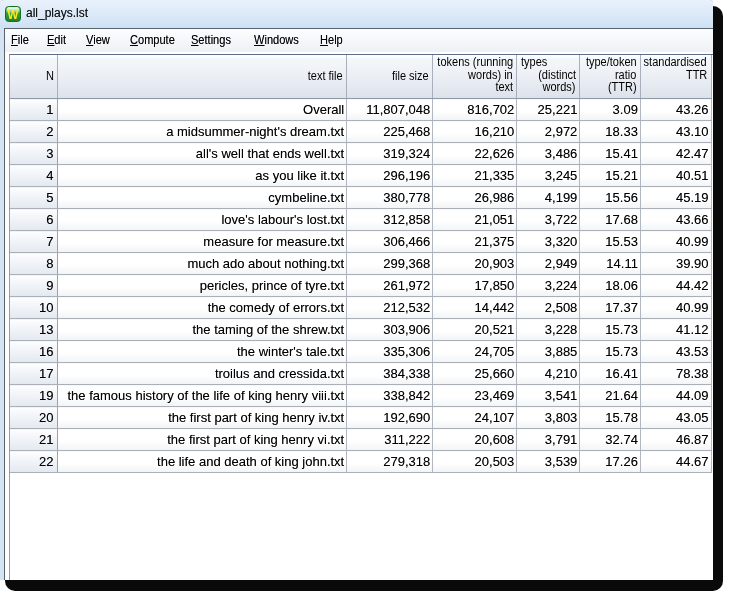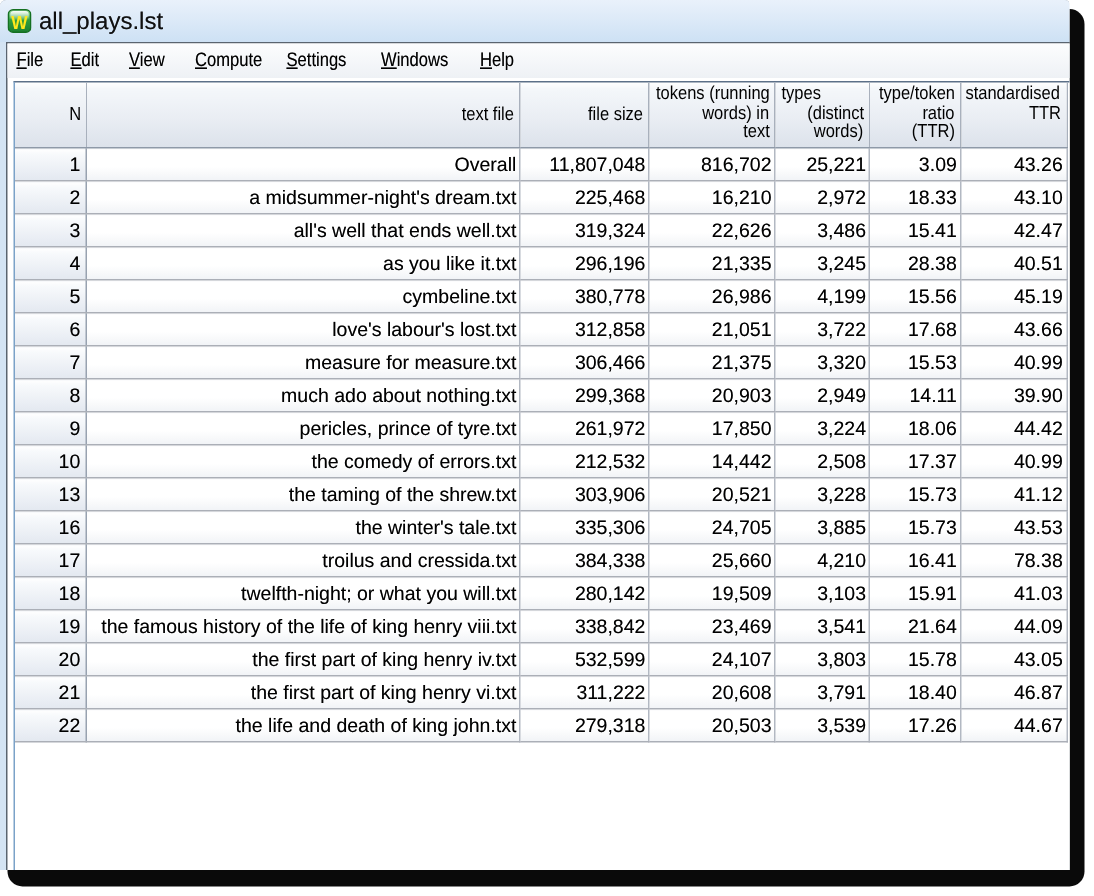--- a/index.html
+++ b/index.html
@@ -6,21 +6,21 @@
   body{width:729px;height:597px;position:relative;background:#ffffff;
        font-family:"Liberation Sans", sans-serif;overflow:hidden;}
   #shadow{position:absolute;left:5px;top:6px;width:718px;height:585px;
           background:#0a0a0a;border-radius:10px;filter:blur(0.4px);}
   #win{position:absolute;left:0;top:0;width:713px;height:580px;
        background:#ffffff;border-top:1px solid #8a96a4;
        border-radius:4px 3px 0 0;box-sizing:border-box;}
   #titlebar{position:absolute;left:0;top:0;width:713px;height:28px;
             background:linear-gradient(#e9f1fb,#ddeaf8 45%,#cde1f4);
             border-radius:4px 3px 0 0;}
-  #titletext{position:absolute;left:26px;top:6.3px;font-size:16px;color:#101010;text-shadow:0 0 0.4px rgba(0,0,0,0.5);}
+  #titletext{position:absolute;left:26px;top:6.3px;font-size:12px;color:#101010;text-shadow:0 0 0.4px rgba(0,0,0,0.5);}
   #frameleft{position:absolute;left:0;top:28px;width:3.5px;height:552px;background:#d4e4f3;}
   #clientborder{position:absolute;left:3.5px;top:28px;width:709.5px;height:552px;background:#5a646f;}
   #clientbg{position:absolute;left:5px;top:29.3px;width:708px;height:550.7px;background:#ffffff;}
   #menubar{position:absolute;left:5px;top:29.3px;width:708px;height:23.2px;
            background:linear-gradient(#fcfdfe,#eef1f5);}
   .mi{position:absolute;top:31.8px;font-size:13px;color:#000;white-space:pre;transform:scaleX(0.85);transform-origin:0 50%;text-shadow:0 0 0.4px rgba(0,0,0,0.5);}
   #grid{position:absolute;left:8.5px;top:53.6px;width:704.5px;height:526.4px;
         border-top:1px solid #5c7088;border-left:1px solid #7ba2c8;
         box-sizing:border-box;background:#fff;overflow:hidden;}
   table{border-collapse:collapse;table-layout:fixed;width:702px;}
@@ -141,21 +141,21 @@
           <td>3,486</td>
           <td>15.41</td>
           <td>42.47</td>
         </tr>
 <tr>
           <td class="n">4</td>
           <td>as you like it.txt</td>
           <td>296,196</td>
           <td>21,335</td>
           <td>3,245</td>
-          <td>28.38</td>
+          <td>15.21</td>
           <td>40.51</td>
         </tr>
 <tr>
           <td class="n">5</td>
           <td>cymbeline.txt</td>
           <td>380,778</td>
           <td>26,986</td>
           <td>4,199</td>
           <td>15.56</td>
           <td>45.19</td>
@@ -226,53 +226,44 @@
 <tr>
           <td class="n">17</td>
           <td>troilus and cressida.txt</td>
           <td>384,338</td>
           <td>25,660</td>
           <td>4,210</td>
           <td>16.41</td>
           <td>78.38</td>
         </tr>
 <tr>
-          <td class="n">18</td>
-          <td>twelfth-night; or what you will.txt</td>
-          <td>280,142</td>
-          <td>19,509</td>
-          <td>3,103</td>
-          <td>15.91</td>
-          <td>41.03</td>
-        </tr>
-<tr>
           <td class="n">19</td>
           <td>the famous history of the life of king henry viii.txt</td>
           <td>338,842</td>
           <td>23,469</td>
           <td>3,541</td>
           <td>21.64</td>
           <td>44.09</td>
         </tr>
 <tr>
           <td class="n">20</td>
           <td>the first part of king henry iv.txt</td>
-          <td>532,599</td>
+          <td>192,690</td>
           <td>24,107</td>
           <td>3,803</td>
           <td>15.78</td>
           <td>43.05</td>
         </tr>
 <tr>
           <td class="n">21</td>
           <td>the first part of king henry vi.txt</td>
           <td>311,222</td>
           <td>20,608</td>
           <td>3,791</td>
-          <td>18.40</td>
+          <td>32.74</td>
           <td>46.87</td>
         </tr>
 <tr>
           <td class="n">22</td>
           <td>the life and death of king john.txt</td>
           <td>279,318</td>
           <td>20,503</td>
           <td>3,539</td>
           <td>17.26</td>
           <td>44.67</td>

